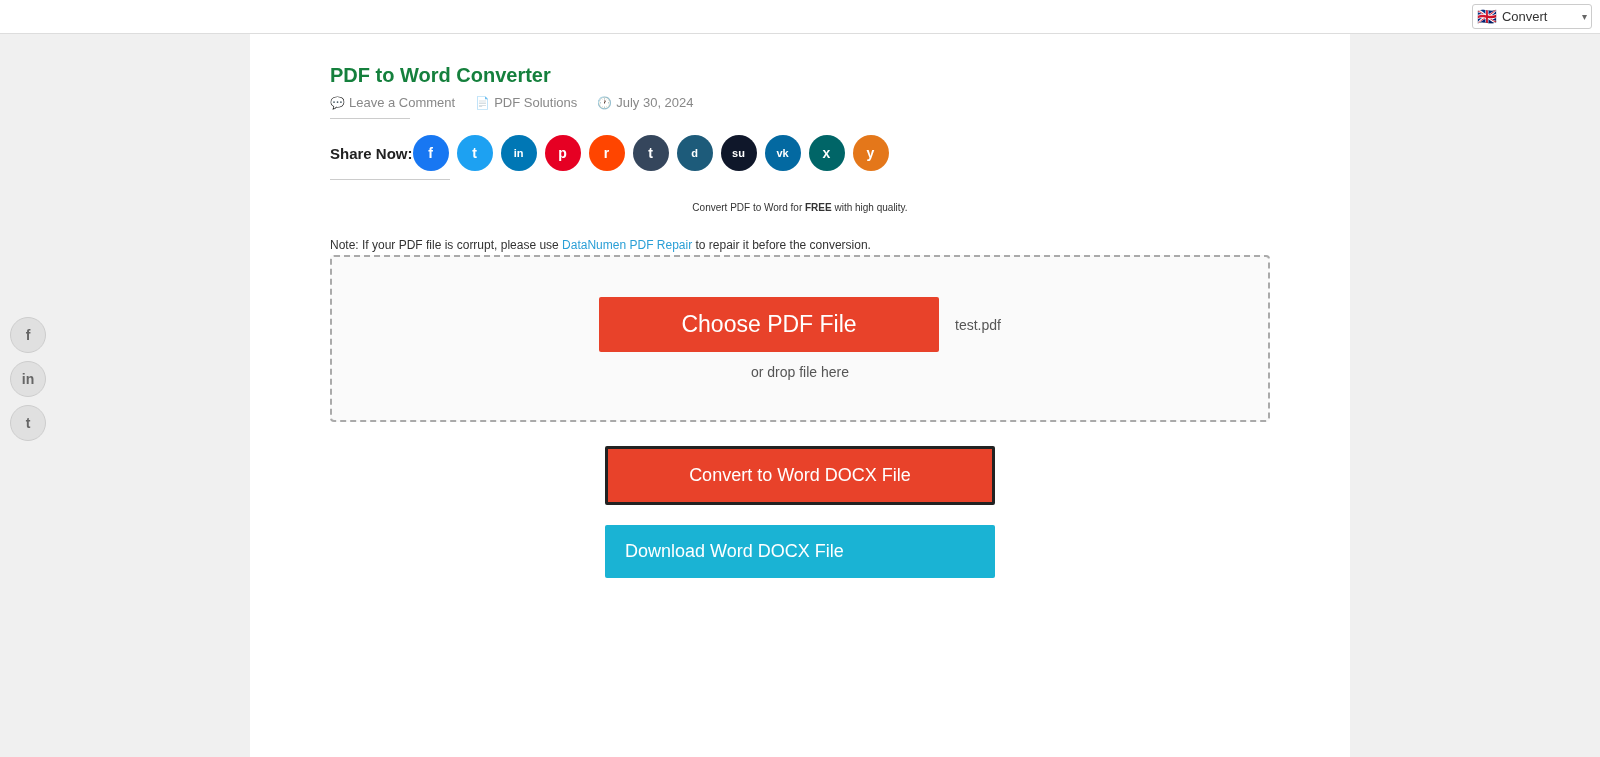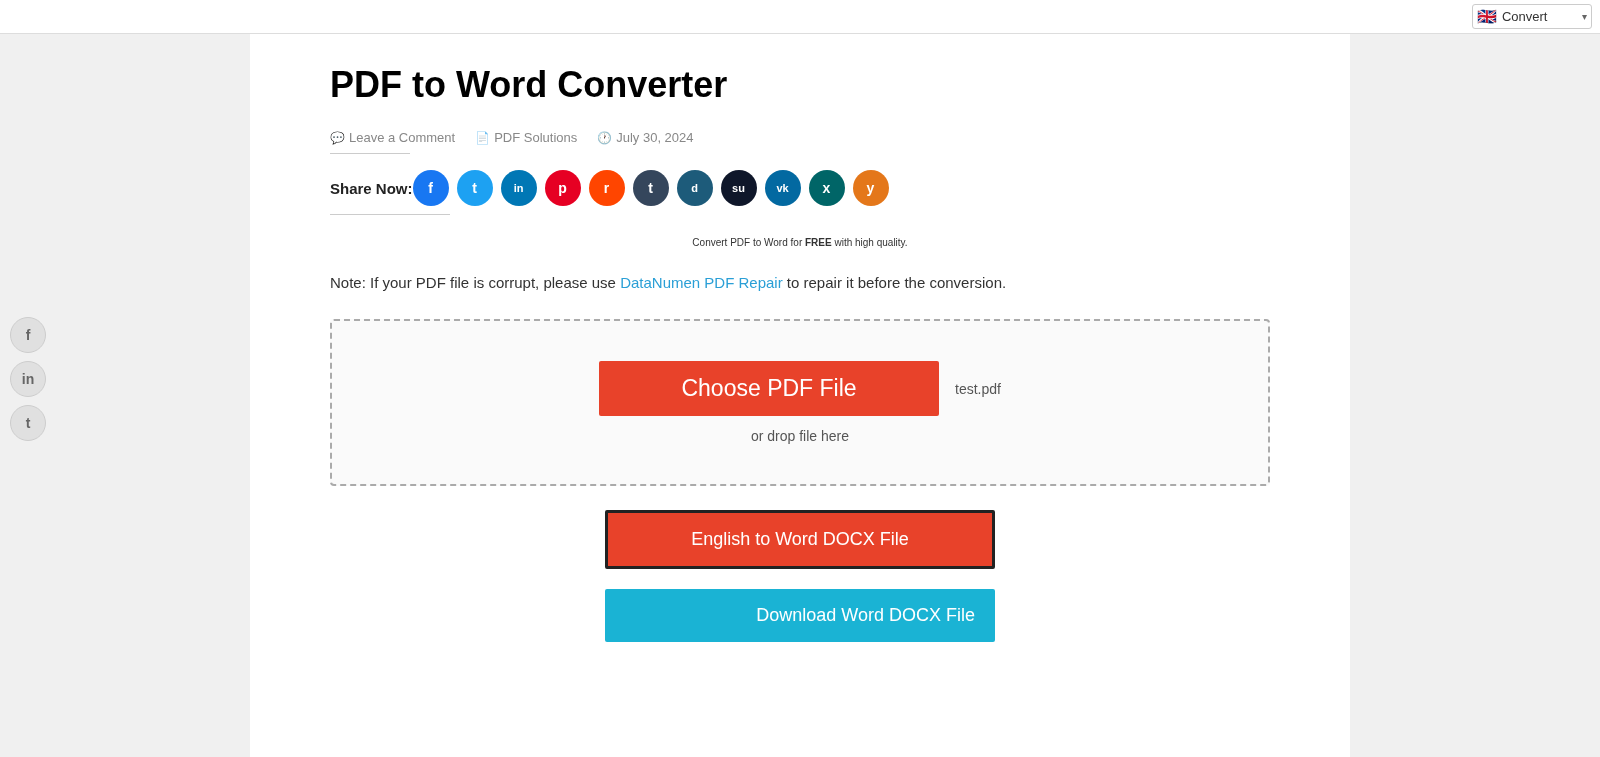--- a/index.html
+++ b/index.html
@@ -67,24 +67,24 @@
     
     .main-content {
       max-width: 1100px;
       margin: 0 auto;
       padding: 30px 80px 30px 80px;
       background: #fff;
       min-height: 757px;
     }
 
     .page-title {
-      font-size: 36px;
-      font-weight: bold;
-      color: #000000;
-      margin-bottom: 24px;
+      font-size: 20px;
+      font-weight: bold;
+      color: #15803d;
+      margin-bottom: 8px;
     }
 
     .meta-info {
       display: flex;
       align-items: center;
       gap: 20px;
       color: #888;
       font-size: 13px;
       margin-bottom: 8px;
     }
@@ -145,23 +145,22 @@
       font-size: 10px;
       color: #333;
       margin-bottom: 20px;
       line-height: 1.6;
       text-align: center;
     }
     .description strong {
       font-weight: bold;
     }
     .note-text {
-      font-size: 15px;
+      font-size: 12px;
       color: #333;
-      margin-bottom: 24px;
       line-height: 1.6;
     }
     .note-link {
       color: #2a9fd6;
       text-decoration: none;
     }
 
     
     .upload-area {
       border: 2px dashed #aaa;
@@ -219,21 +218,21 @@
       width: 390px;
       margin: 0 auto;
       background: #1ab3d4;
       color: #fff;
       border: none;
       padding: 16px 20px;
       font-size: 18px;
       font-weight: 500;
       cursor: pointer;
       border-radius: 2px;
-      text-align: right;
+      text-align: left;
     }
   </style>
 </head>
 <body>
 
 <div class="lang-bar">
   <div class="lang-select-wrapper">
     <span style="font-size:16px; margin-right:5px;">🇬🇧</span>
     <span>Convert</span>
     <span class="lang-chevron">▾</span>
@@ -293,17 +292,17 @@
   </p>
 
   <div class="upload-area">
     <div class="upload-row">
       <button class="choose-file-btn">Choose PDF File</button>
       <span class="file-name">test.pdf</span>
     </div>
     <span class="drop-hint">or drop file here</span>
   </div>
 
-  <button class="convert-btn">English to Word DOCX File</button>
+  <button class="convert-btn">Convert to Word DOCX File</button>
 
   <button class="download-btn">Download Word DOCX File</button>
 
 </div>
 
 </body></html>

